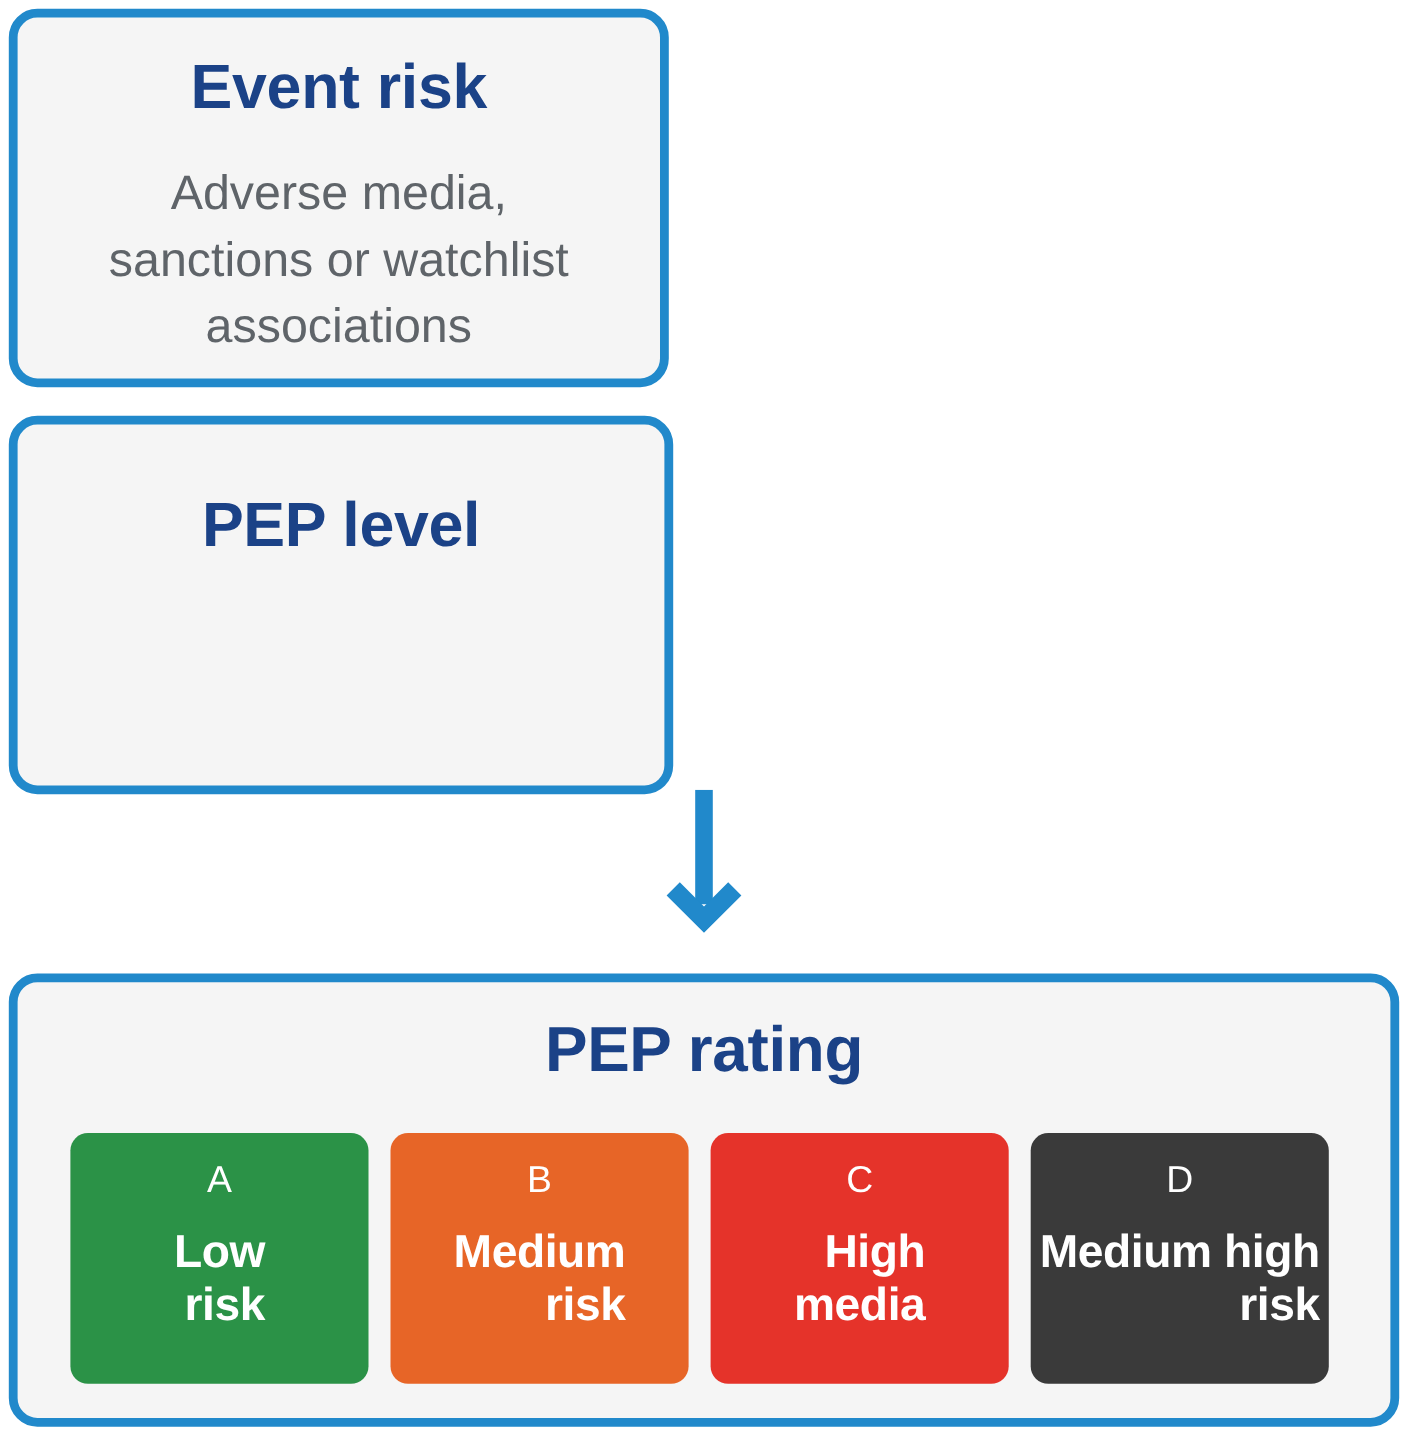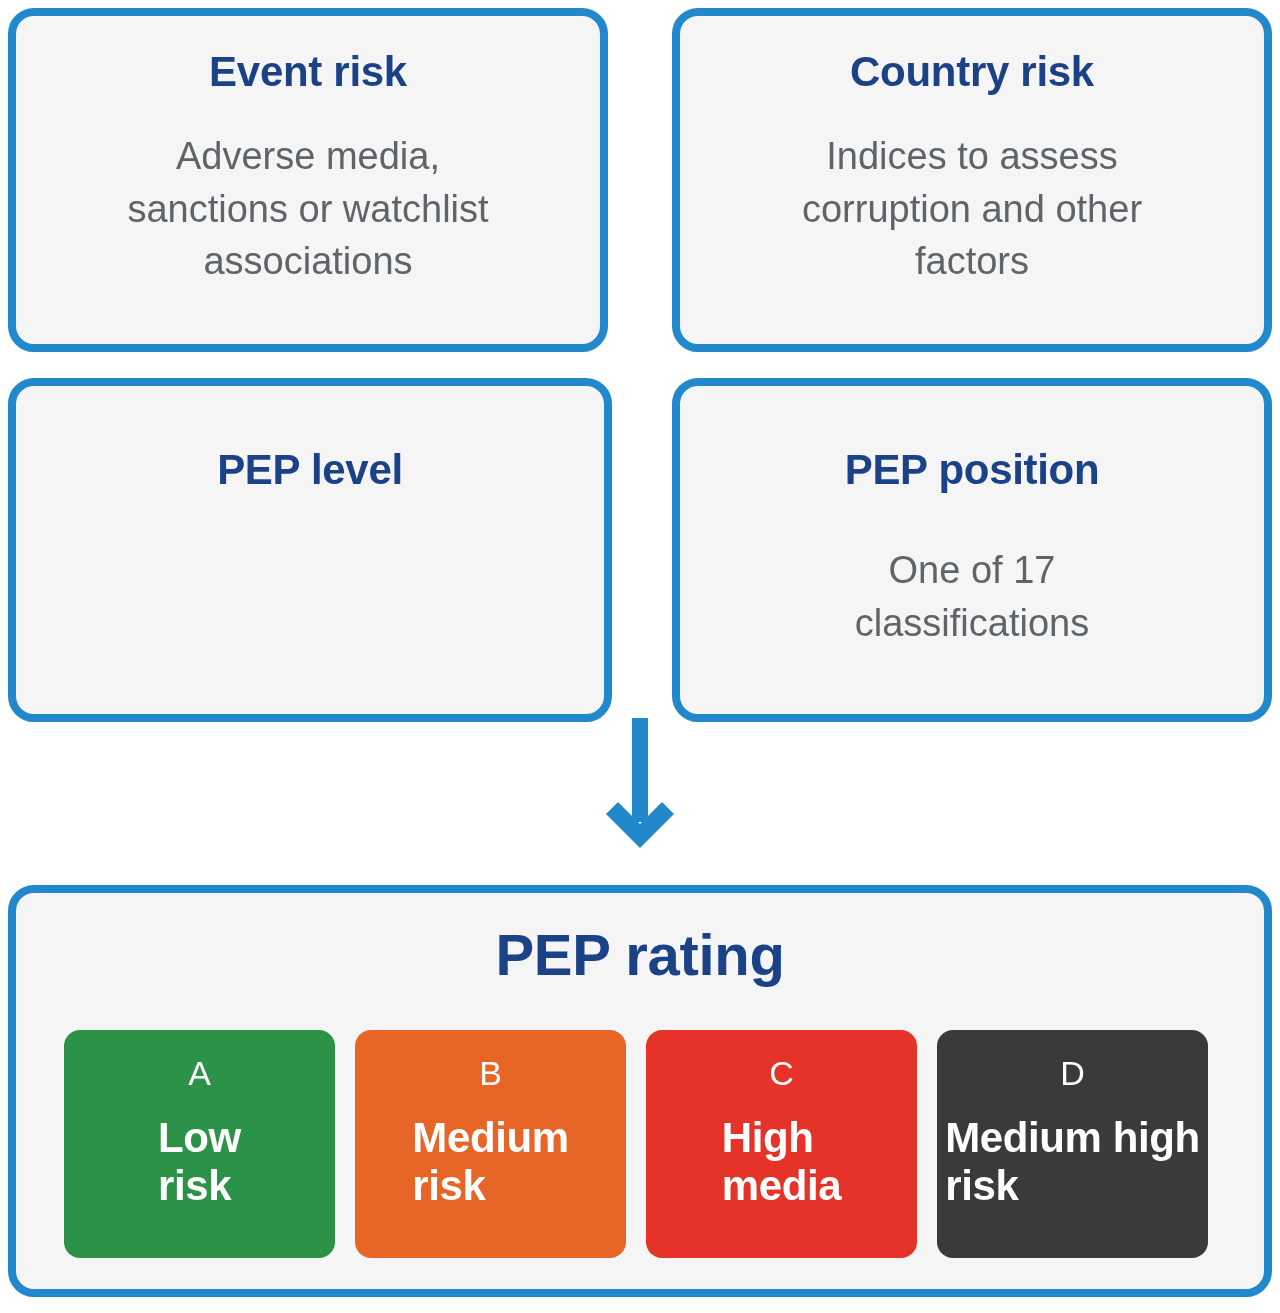--- a/index.html
+++ b/index.html
@@ -28,29 +28,29 @@
     background: #F5F5F5;
     border: 8px solid #2189CB;
     border-radius: 26px;
     display: flex;
     flex-direction: column;
     align-items: center;
   }
   .card-title {
     color: #1B4287;
     font-weight: bold;
-    font-size: 42px;
+    font-size: 57px;
     line-height: 1.05;
     letter-spacing: -0.3px;
     text-align: center;
     white-space: nowrap;
   }
   .card-desc {
     color: #5F6469;
-    font-size: 38px;
+    font-size: 44px;
     line-height: 1.38;
     text-align: center;
   }
 
   
   .factor-card .card-title { margin-top: 34px; }
   .factor-card .card-desc  { margin-top: 36px; }
 
   #card-event-risk    { left: 8px;   top: 8px;   width: 600px; height: 344px; }
   #card-country-risk  { left: 672px; top: 8px;   width: 600px; height: 344px; }
@@ -104,48 +104,40 @@
   .rating-grade {
     font-size: 34px;
     font-weight: normal;
     line-height: 1;
     margin-top: 26px;
   }
   .rating-label {
     font-size: 42px;
     font-weight: bold;
     line-height: 1.15;
-    text-align: left;
+    text-align: right;
     margin-top: 24px;
     letter-spacing: -0.4px;
   }
 </style>
 </head>
 <body>
 
 <div id="diagram">
 
   <div class="card factor-card" id="card-event-risk">
     <div class="card-title">Event risk</div>
     <div class="card-desc" style="width:430px">Adverse media, sanctions or watchlist associations</div>
   </div>
 
-  <div class="card factor-card" id="card-country-risk">
-    <div class="card-title">Country risk</div>
-    <div class="card-desc" style="width:350px">Indices to assess corruption and other factors</div>
-  </div>
 
   <div class="card factor-card" id="card-pep-level">
     <div class="card-title">PEP level</div>
   </div>
 
-  <div class="card factor-card" id="card-pep-position">
-    <div class="card-title">PEP position</div>
-    <div class="card-desc" style="width:310px">One of 17 classifications</div>
-  </div>
 
   <svg id="flow-arrow" viewBox="0 0 80 160">
     <path d="M32 0 H48 V104 H32 Z" fill="#2189CB"></path>
     <path d="M6 96 L18 84 L40 106 L62 84 L74 96 L40 130 Z" fill="#2189CB"></path>
   </svg>
 
   <div class="card" id="card-pep-rating">
     <div class="card-title">PEP rating</div>
 
     <div id="rating-tiles">

